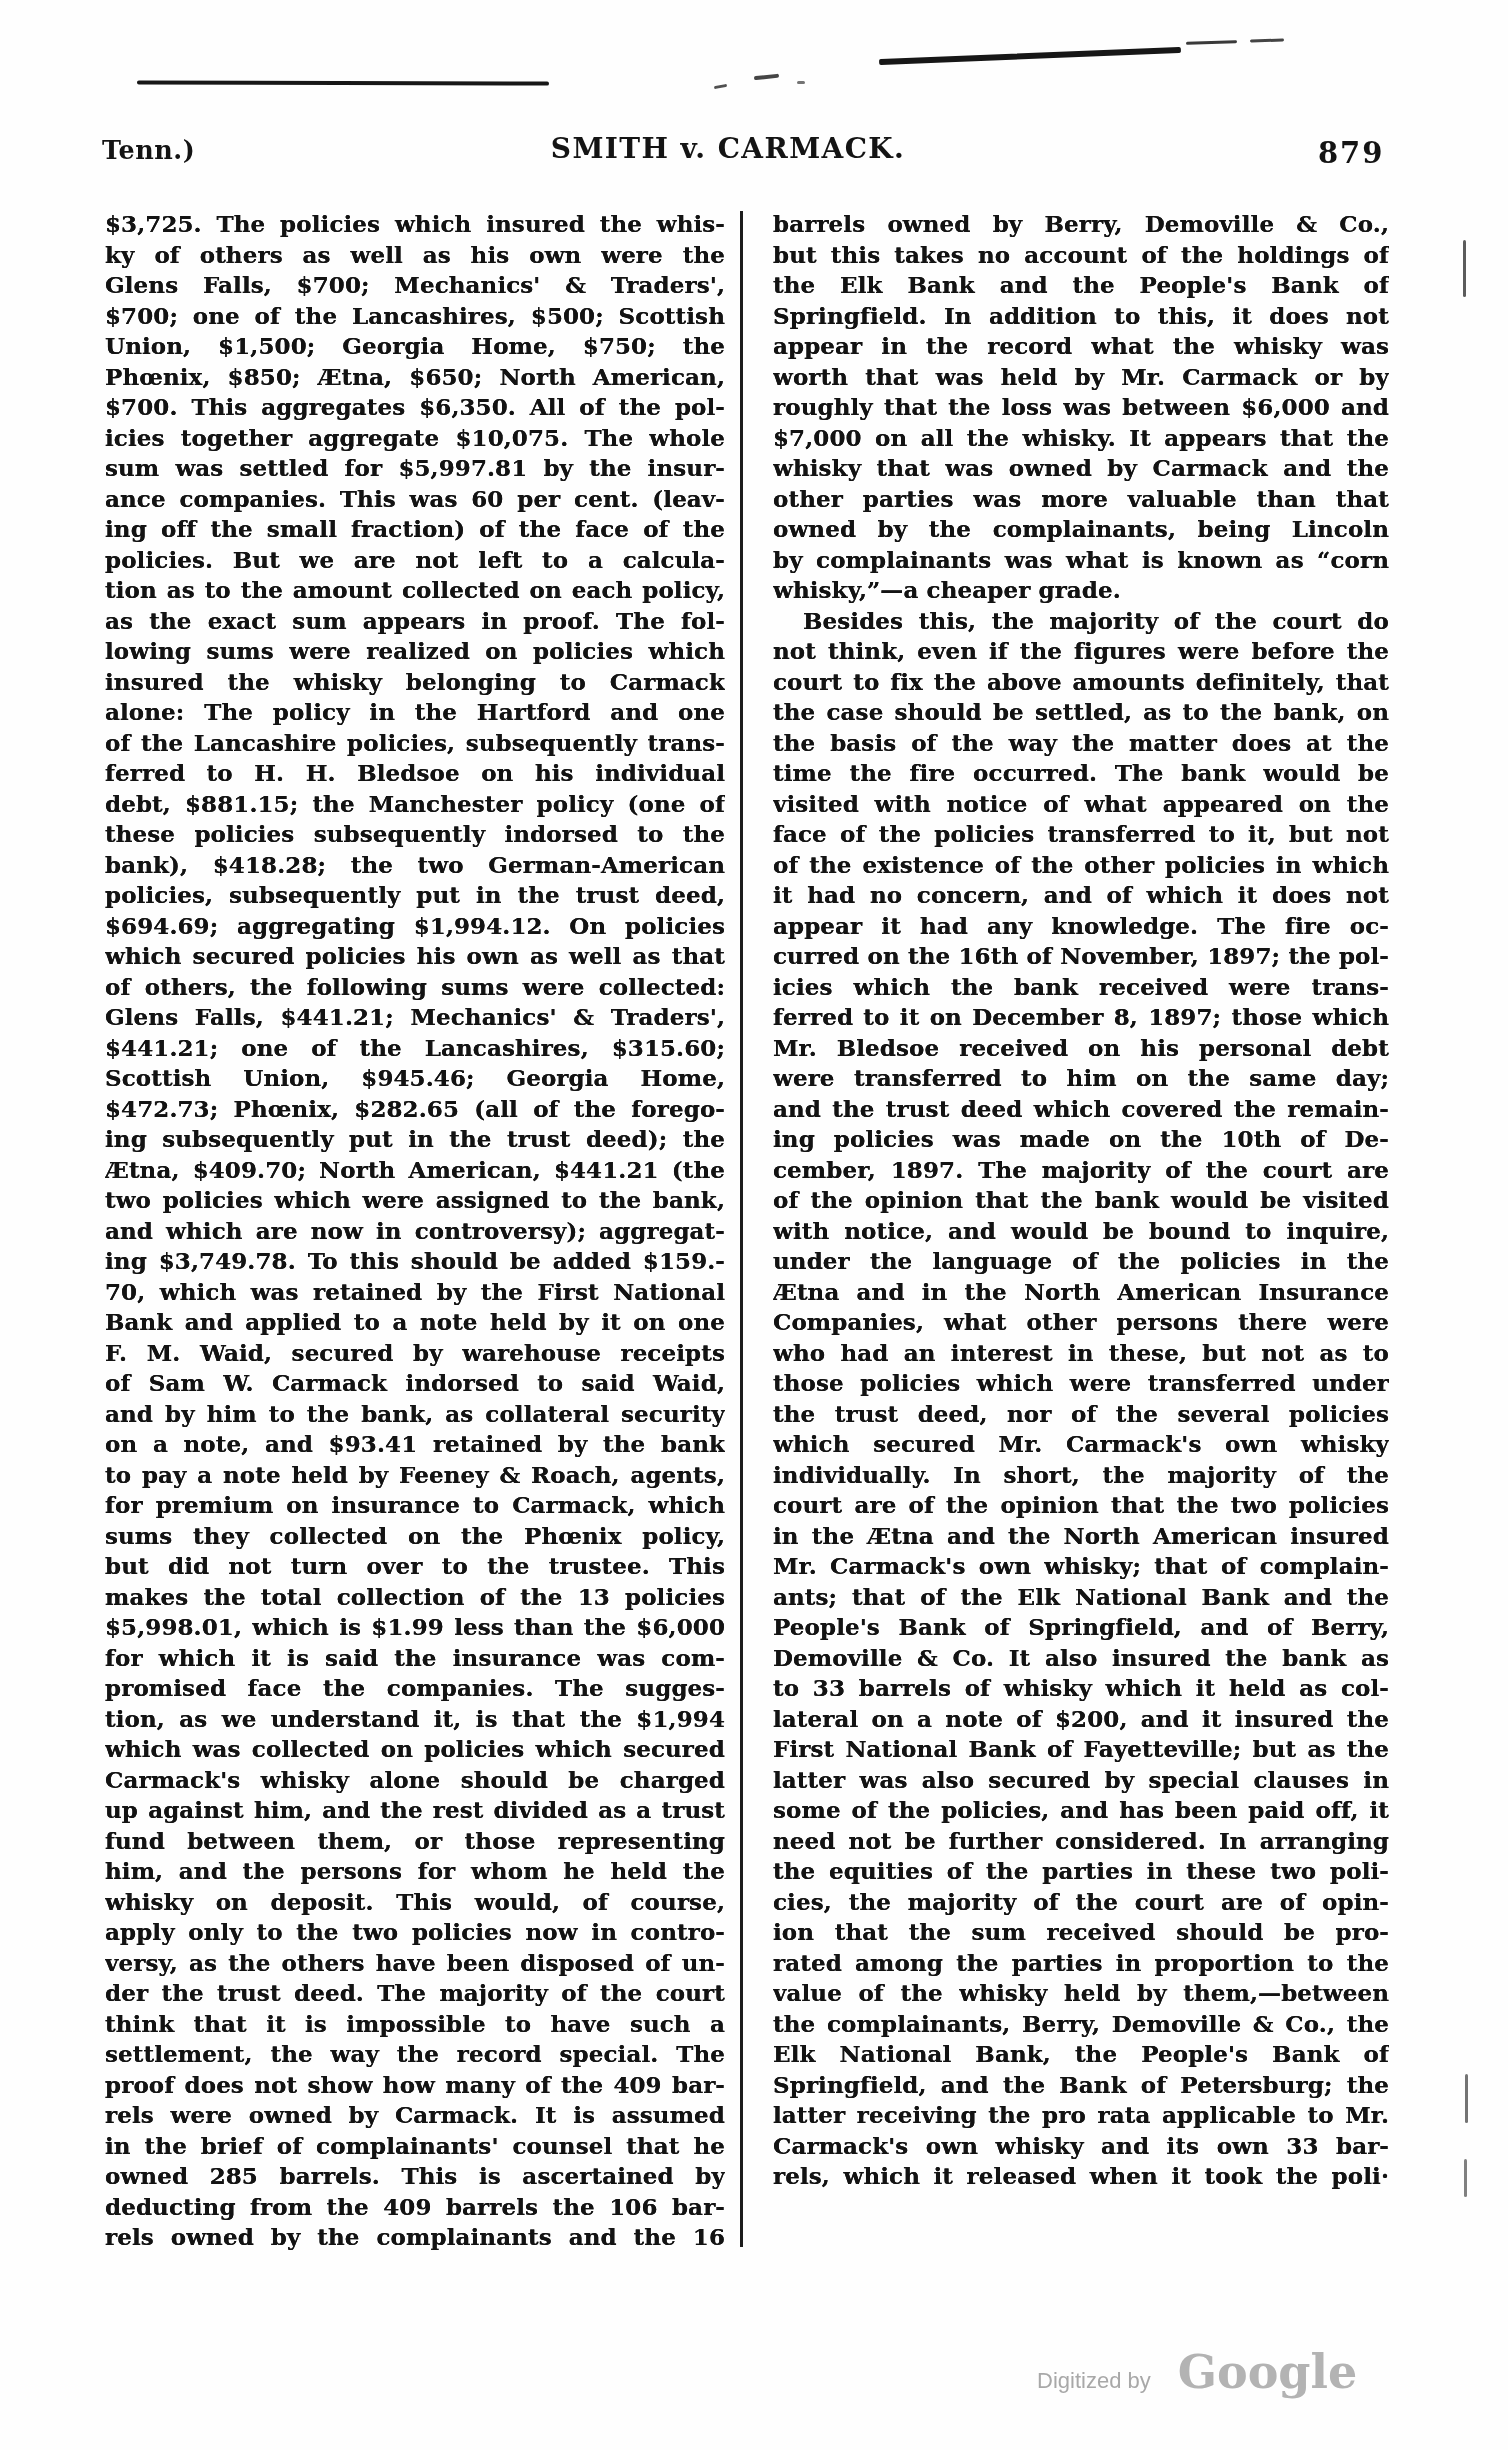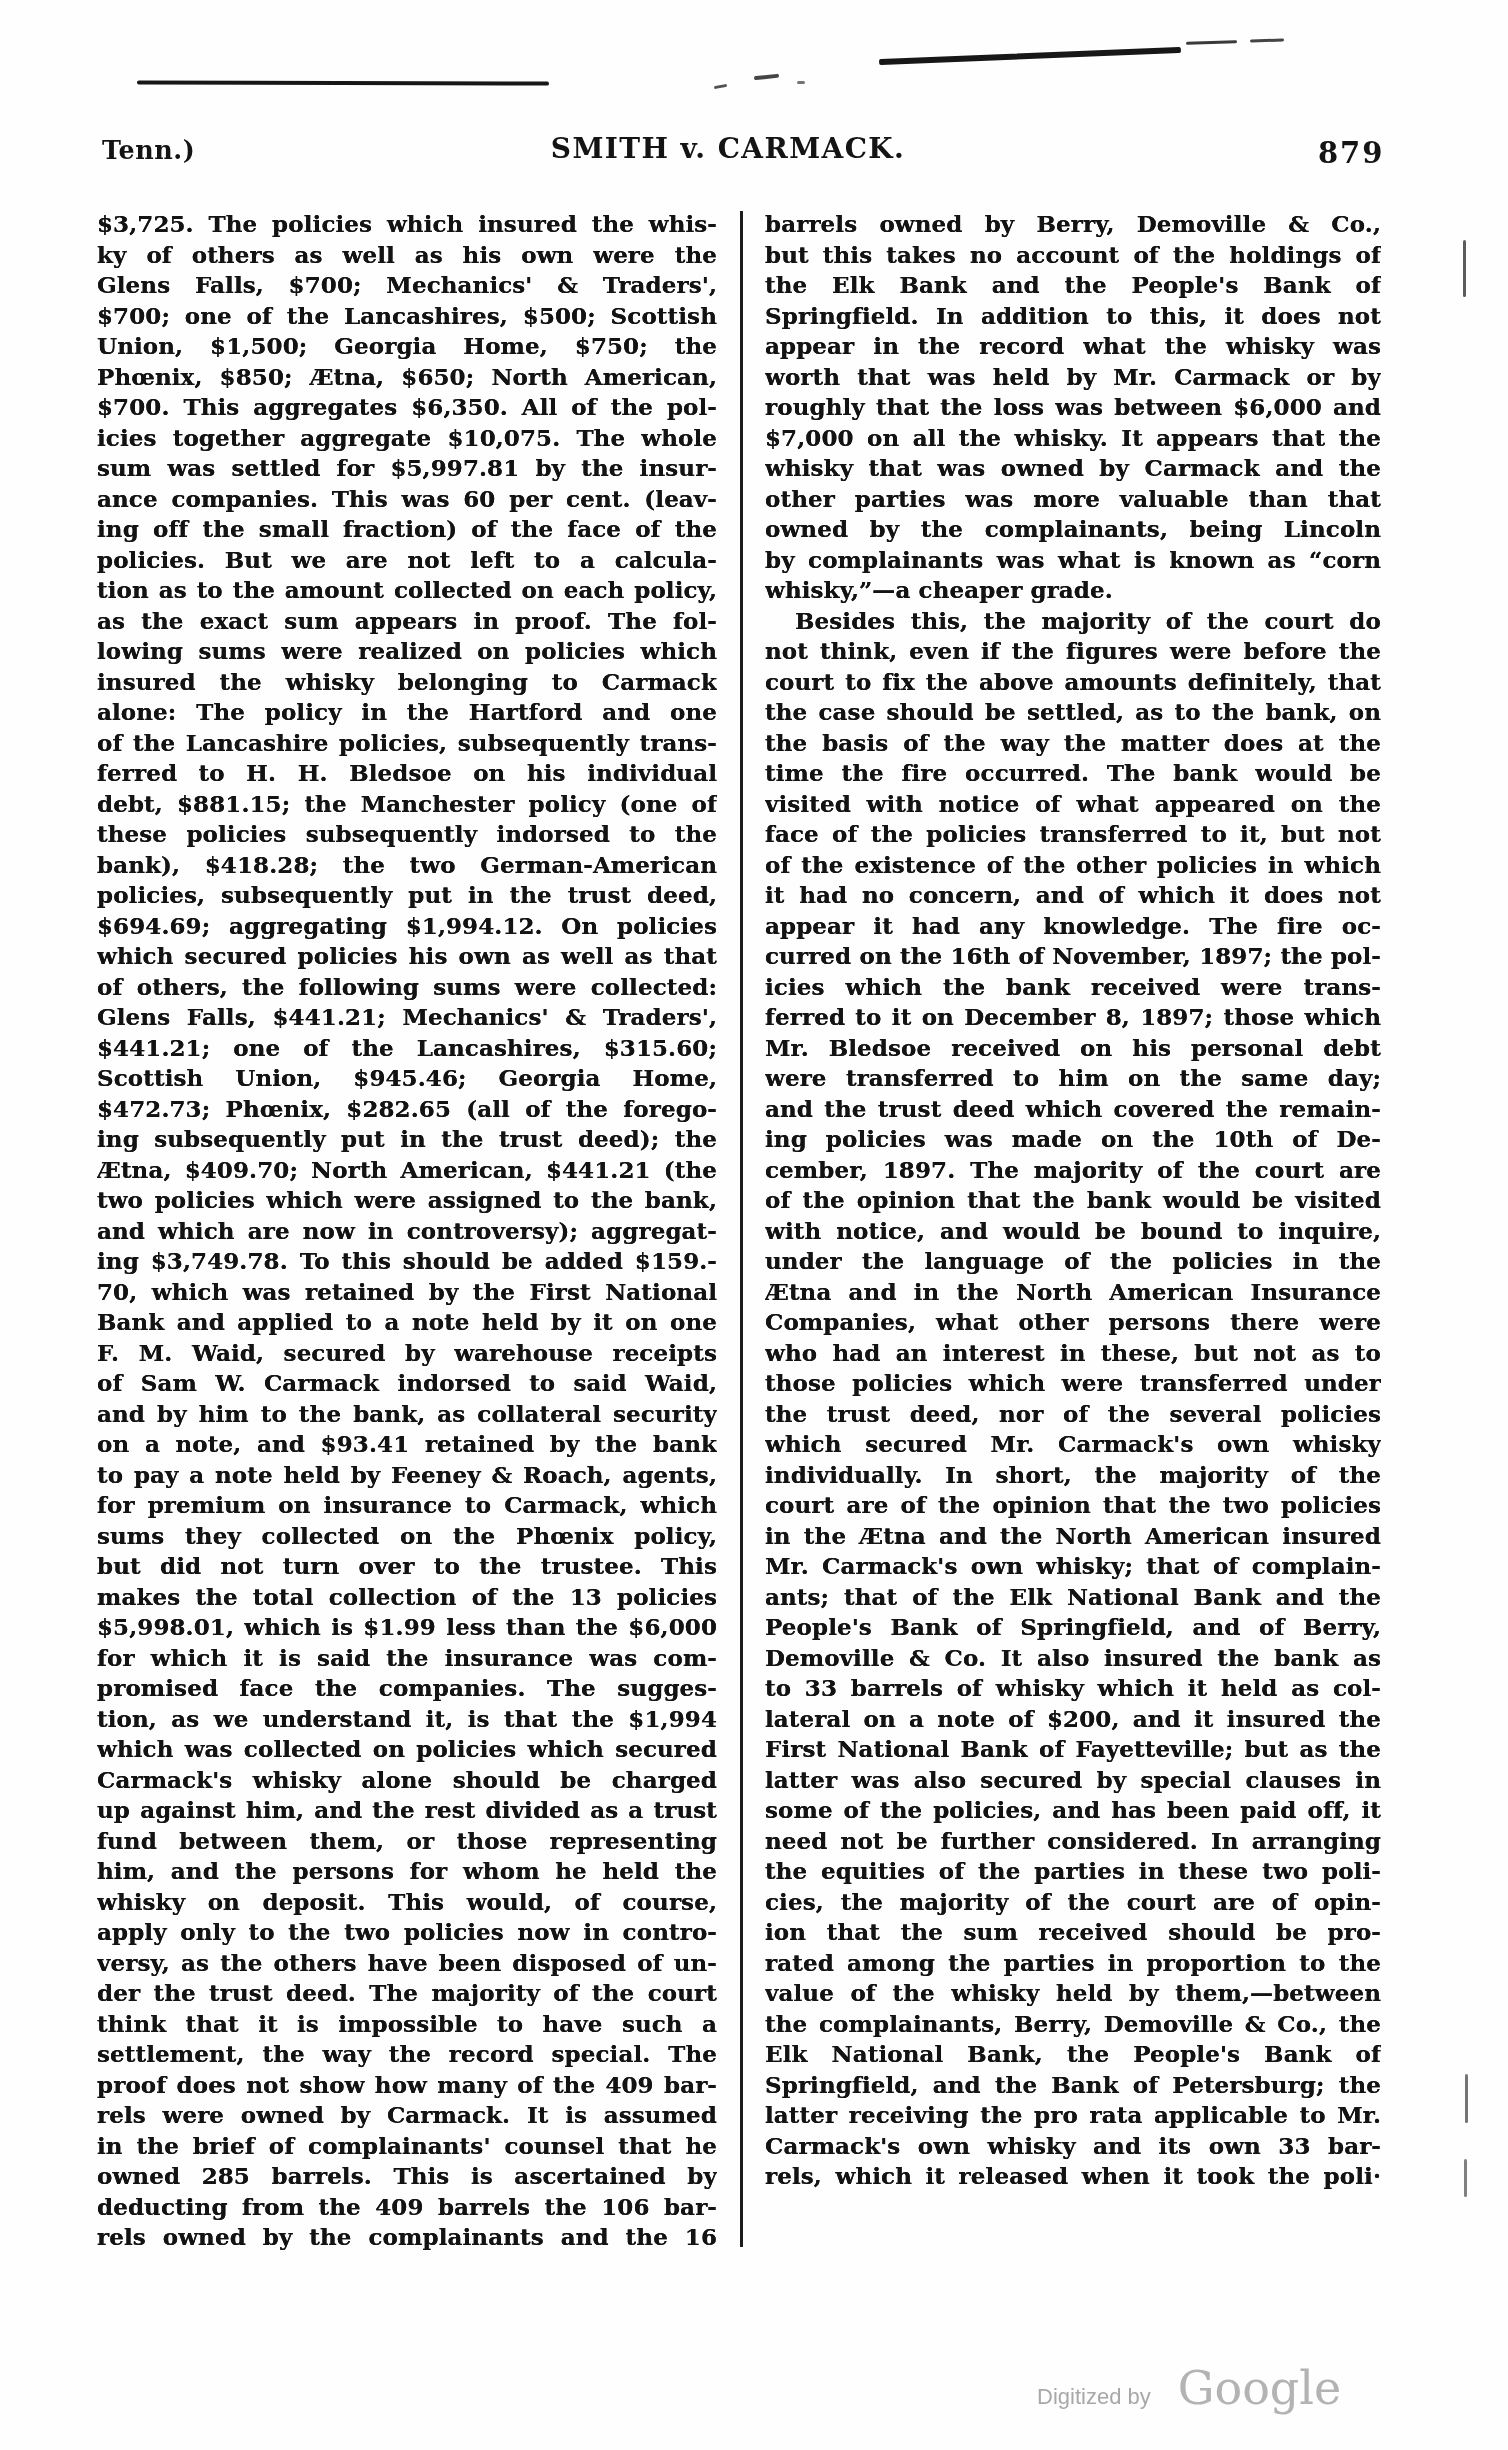--- a/index.html
+++ b/index.html
@@ -33,20 +33,21 @@
     position:absolute;left:1318px;top:136px;width:57px;
     font-size:29px;font-weight:bold;letter-spacing:1.9px;
   }
 
   
   .col{
     position:absolute;top:209px;
     font-size:23px;line-height:30.5px;font-weight:700;
     color:#131313;letter-spacing:0.1px;
     text-shadow:0 0 0.4px #1a1a1a;
+    margin-left:8px;
   }
   .col-left{left:97px;width:620px;}
   .col-right{left:765px;width:616px;}
   .line{
     height:30.5px;overflow:hidden;
     text-align:justify;text-align-last:justify;
   }
   .line.no-just{text-align-last:left;}
   .line.indent{padding-left:30px;}
 
@@ -59,21 +60,21 @@
   .watermark{
     position:absolute;left:1037px;top:2345px;width:339px;
     display:flex;align-items:baseline;gap:27px;white-space:nowrap;
   }
   .wm-prefix{
     font-family:"Liberation Sans", sans-serif;
     font-size:22px;color:#a8a8a8;font-weight:400;
   }
   .wm-brand{
     font-family:"DejaVu Serif", serif;
-    font-size:46px;color:#b3b3b3;font-weight:400;letter-spacing:0;margin-top:16px;
+    font-size:46px;color:#b3b3b3;font-weight:700;letter-spacing:0;
   }
 </style>
 </head>
 <body>
 
 <div class="page">
 
   <div class="art art-line-a"></div>
   <div class="art art-mark-b1"></div>
   <div class="art art-mark-b2"></div>

